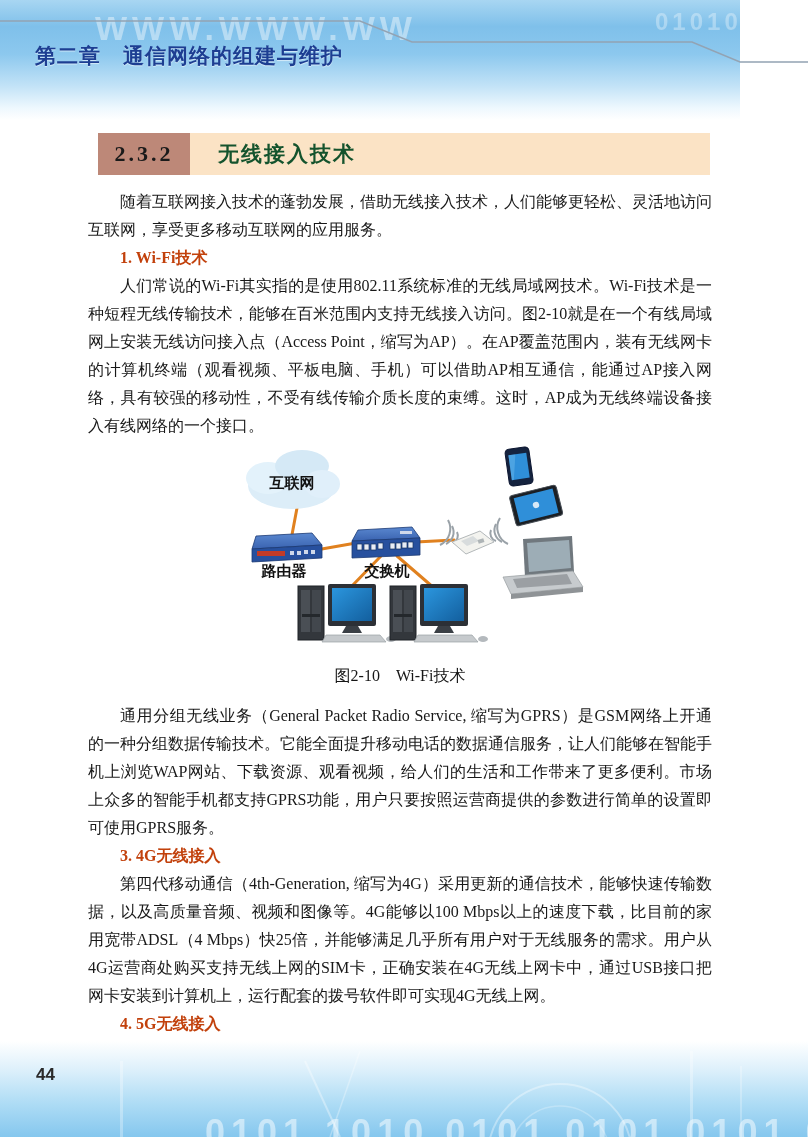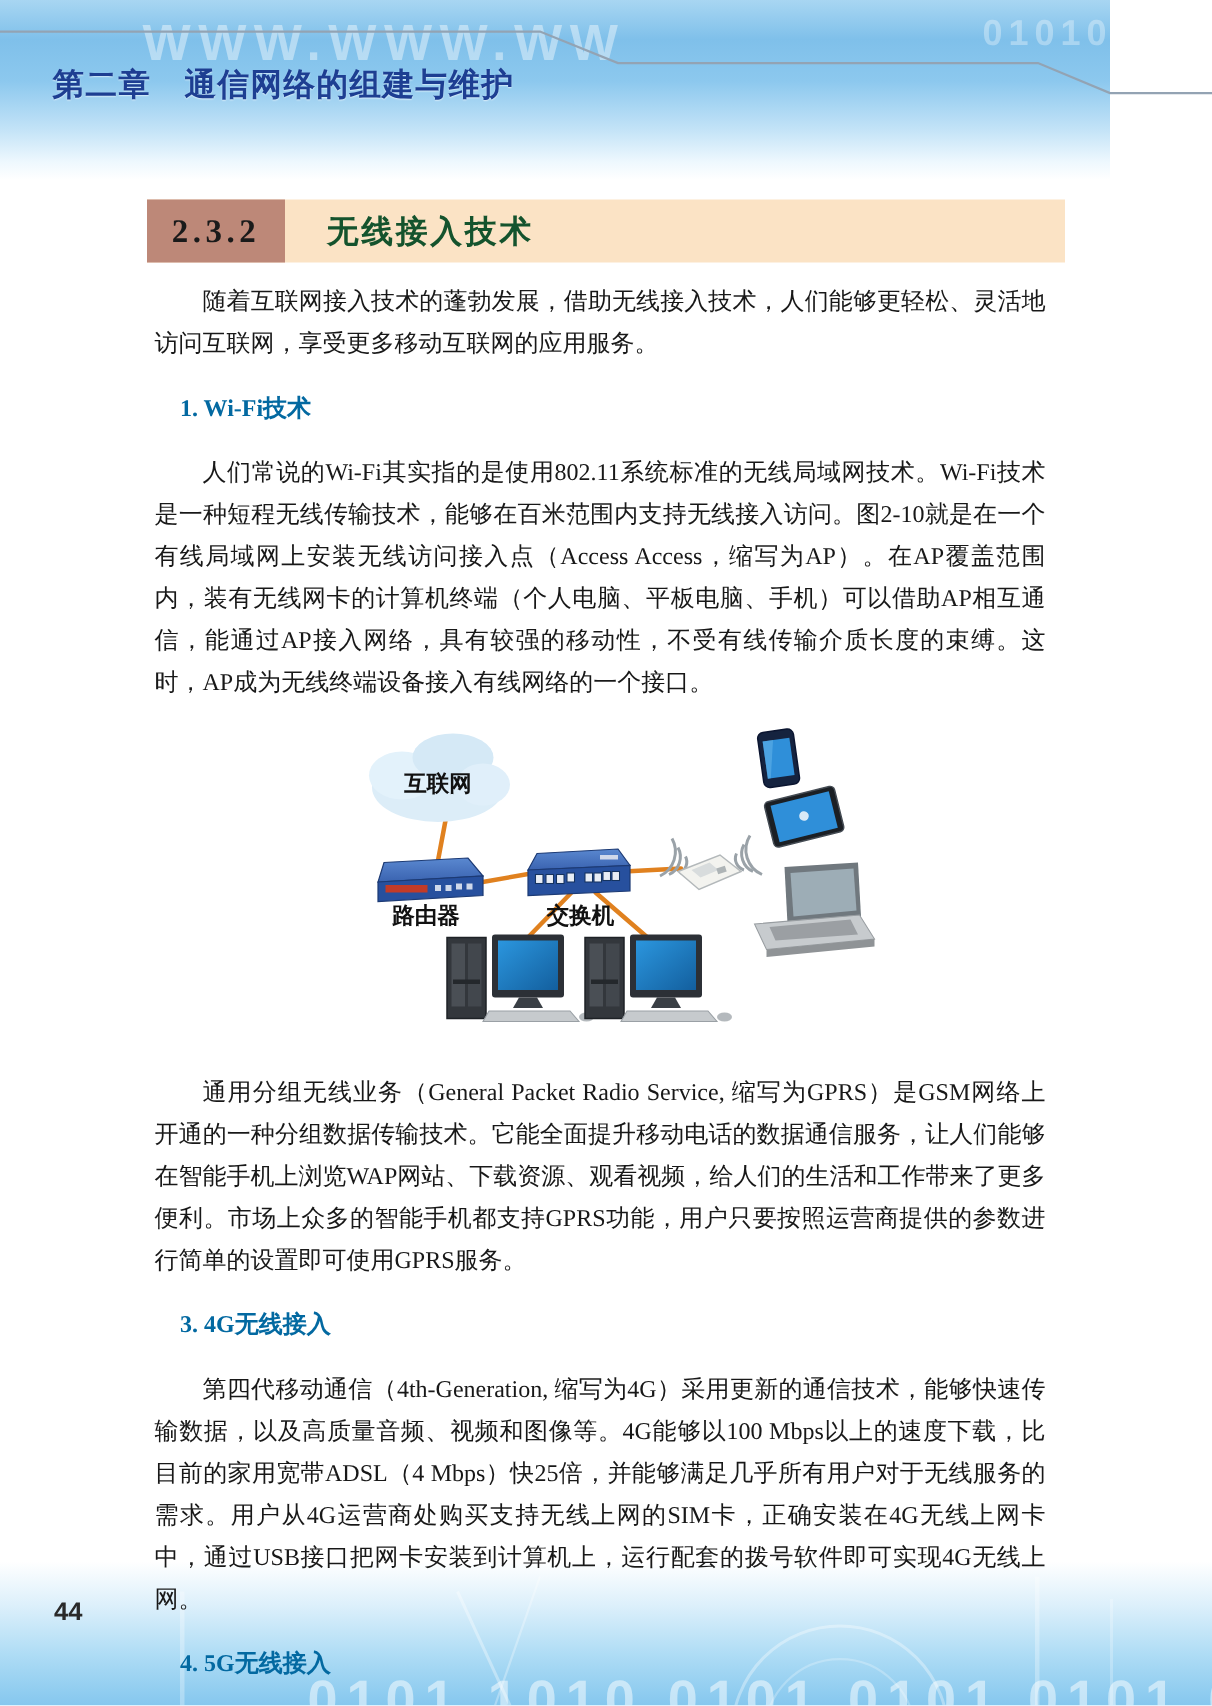--- a/index.html
+++ b/index.html
@@ -29,27 +29,27 @@
   }
   .section-num{
     width:92px;height:42px;background:#bd8878;
     display:flex;align-items:center;justify-content:center;
     font-weight:bold;font-size:22px;letter-spacing:3px;color:#1a1a1a;
   }
   .section-title{
     padding-left:28px;font-weight:bold;font-size:21px;letter-spacing:2px;color:#14532d;
   }
   p.body-par{
-    margin:15px;font-size:16px;line-height:28px;text-align:justify;
+    margin:0;font-size:16px;line-height:28px;text-align:justify;
     text-indent:2em;color:#181818;
   }
   p.intro{margin-top:13px;}
   h4.sub-heading{
     margin:0;font-size:16px;line-height:28px;font-weight:bold;
-    text-indent:2em;color:#0369a1;
+    text-indent:2em;color:#c2410c;
   }
   .figure-wrap{margin-top:6px;}
   .figure-svg{display:block;margin-left:152px;}
   .figure-caption{
     text-align:center;font-size:16px;color:#161616;margin-top:3px;margin-bottom:14px;
     line-height:24px;
   }
   .s2-heading{margin-top:12px;}
   
   .page-footer{
@@ -83,21 +83,21 @@
 <div class="content">
 
   <div class="section-bar">
     <div class="section-num">2.3.2</div>
     <div class="section-title">无线接入技术</div>
   </div>
 
   <p class="body-par intro">随着互联网接入技术的蓬勃发展，借助无线接入技术，人们能够更轻松、灵活地访问互联网，享受更多移动互联网的应用服务。</p>
 
   <h4 class="sub-heading">1.  Wi-Fi技术</h4>
-  <p class="body-par">人们常说的Wi-Fi其实指的是使用802.11系统标准的无线局域网技术。Wi-Fi技术是一种短程无线传输技术，能够在百米范围内支持无线接入访问。图2-10就是在一个有线局域网上安装无线访问接入点（Access Access，缩写为AP）。在AP覆盖范围内，装有无线网卡的计算机终端（个人电脑、平板电脑、手机）可以借助AP相互通信，能通过AP接入网络，具有较强的移动性，不受有线传输介质长度的束缚。这时，AP成为无线终端设备接入有线网络的一个接口。</p>
+  <p class="body-par">人们常说的Wi-Fi其实指的是使用802.11系统标准的无线局域网技术。Wi-Fi技术是一种短程无线传输技术，能够在百米范围内支持无线接入访问。图2-10就是在一个有线局域网上安装无线访问接入点（Access Point，缩写为AP）。在AP覆盖范围内，装有无线网卡的计算机终端（观看视频、平板电脑、手机）可以借助AP相互通信，能通过AP接入网络，具有较强的移动性，不受有线传输介质长度的束缚。这时，AP成为无线终端设备接入有线网络的一个接口。</p>
 
   <div class="figure-wrap">
     <svg class="figure-svg" width="345" height="215" viewBox="0 0 345 215">
       <defs>
         <linearGradient id="scr" x1="0" y1="0" x2="1" y2="1">
           <stop offset="0" stop-color="#2b96de"></stop>
           <stop offset="1" stop-color="#135f9e"></stop>
         </linearGradient>
         <linearGradient id="devtop" x1="0" y1="0" x2="0" y2="1">
           <stop offset="0" stop-color="#5a88d0"></stop>
@@ -200,20 +200,21 @@
         <rect x="153" y="144" width="9" height="42" fill="#4a4f55"></rect>
         <rect x="164" y="144" width="9" height="42" fill="#42474d"></rect>
         <rect x="154" y="168" width="18" height="3" fill="#24282c"></rect>
         <rect x="180" y="138" width="48" height="42" rx="2" fill="#2c3036"></rect>
         <rect x="184" y="142" width="40" height="33" fill="url(#scr)"></rect>
         <polygon points="198,180 210,180 214,187 194,187" fill="#3a3f45"></polygon>
         <polygon points="178,189 232,189 238,196 174,196" fill="#c6cacd" stroke="#9aa0a5" stroke-width="0.7"></polygon>
         <ellipse cx="243" cy="193" rx="5" ry="3" fill="#b4b9bd"></ellipse>
       </g>
     </svg>
+    <div class="figure-caption">图2-10　Wi-Fi技术</div>
   </div>
 
   <p class="body-par">通用分组无线业务（General Packet Radio Service, 缩写为GPRS）是GSM网络上开通的一种分组数据传输技术。它能全面提升移动电话的数据通信服务，让人们能够在智能手机上浏览WAP网站、下载资源、观看视频，给人们的生活和工作带来了更多便利。市场上众多的智能手机都支持GPRS功能，用户只要按照运营商提供的参数进行简单的设置即可使用GPRS服务。</p>
 
   <h4 class="sub-heading">3.  4G无线接入</h4>
   <p class="body-par">第四代移动通信（4th-Generation, 缩写为4G）采用更新的通信技术，能够快速传输数据，以及高质量音频、视频和图像等。4G能够以100 Mbps以上的速度下载，比目前的家用宽带ADSL（4 Mbps）快25倍，并能够满足几乎所有用户对于无线服务的需求。用户从4G运营商处购买支持无线上网的SIM卡，正确安装在4G无线上网卡中，通过USB接口把网卡安装到计算机上，运行配套的拨号软件即可实现4G无线上网。</p>
 
   <h4 class="sub-heading">4.  5G无线接入</h4>
 </div>
 

